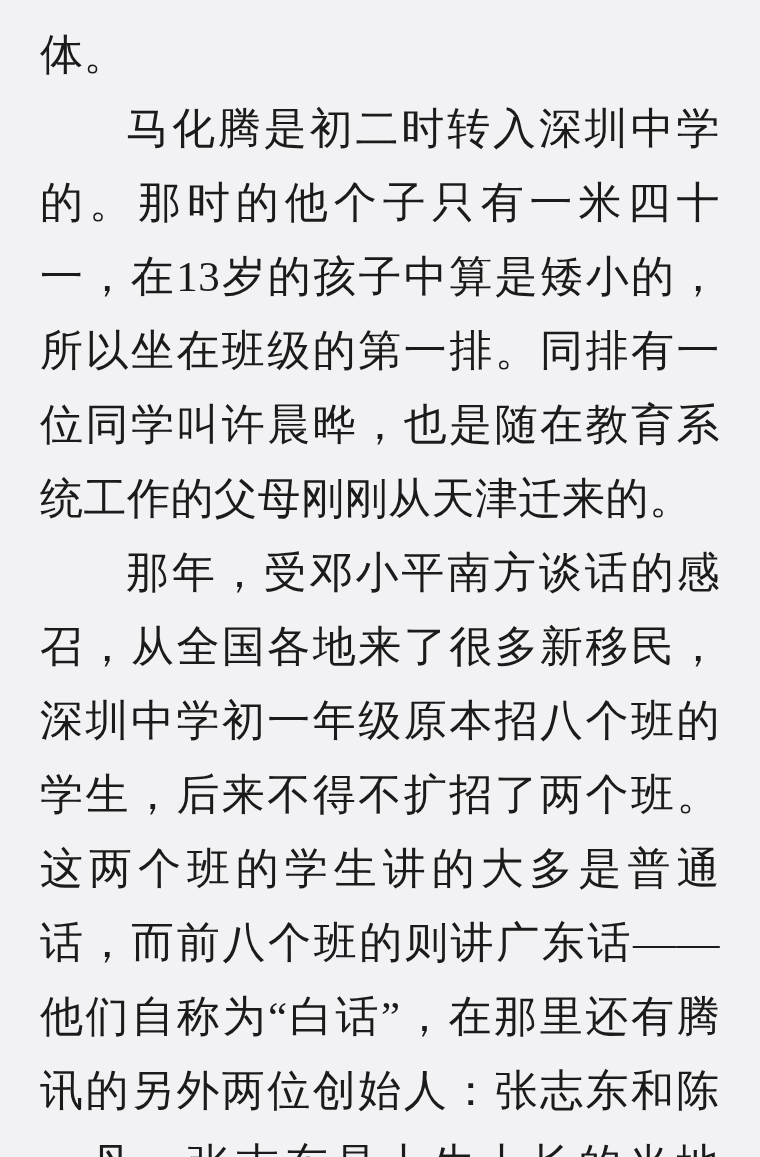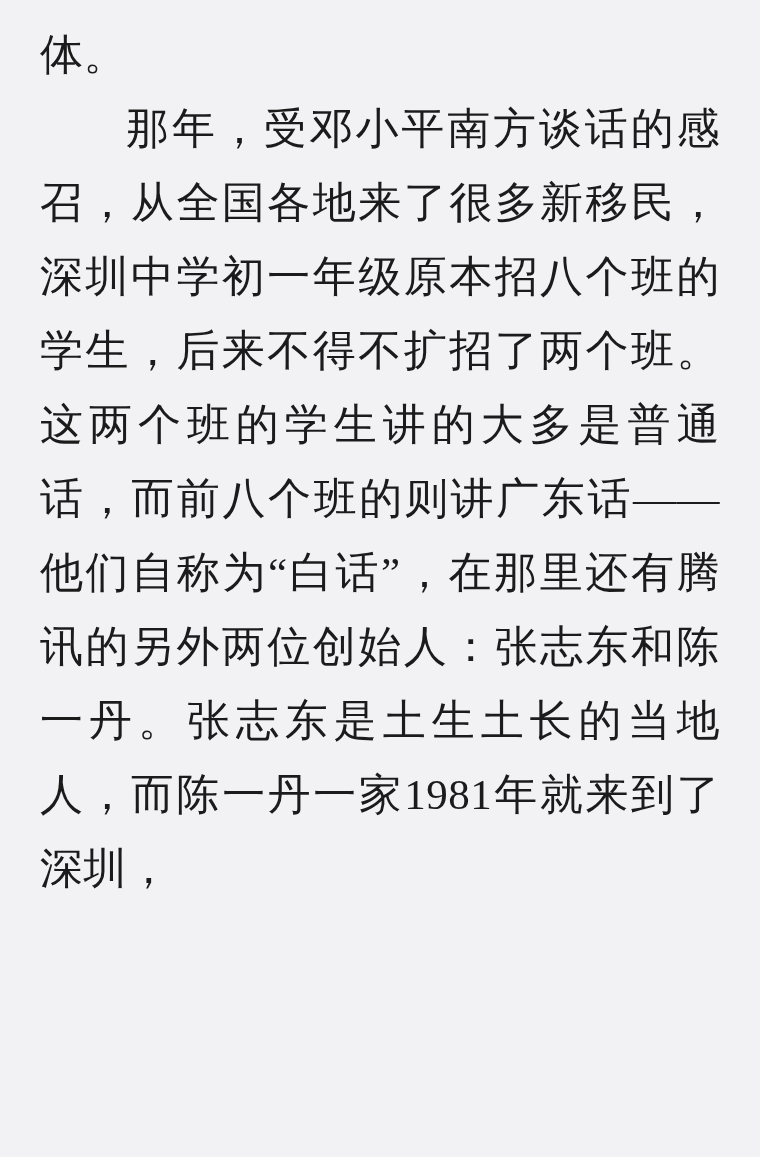--- a/index.html
+++ b/index.html
@@ -36,15 +36,16 @@
   .para.indent {
     text-indent: 2em;
   }
 </style>
 </head>
 <body>
 
 <div class="page">
   <div class="reader-text">
     <p class="para">体。</p>
+    <p class="para indent">马化腾是初二时转入深圳中学的。那时的他个子只有一米四十一，在13岁的孩子中算是矮小的，所以坐在班级的第一排。同排有一位同学叫许晨晔，也是随在教育系统工作的父母刚刚从天津迁来的。</p>
     <p class="para indent">那年，受邓小平南方谈话的感召，从全国各地来了很多新移民，深圳中学初一年级原本招八个班的学生，后来不得不扩招了两个班。这两个班的学生讲的大多是普通话，而前八个班的则讲广东话——他们自称为“白话”，在那里还有腾讯的另外两位创始人：张志东和陈一丹。张志东是土生土长的当地人，而陈一丹一家1981年就来到了深圳，</p>
   </div>
 </div>
 
 </body></html>

